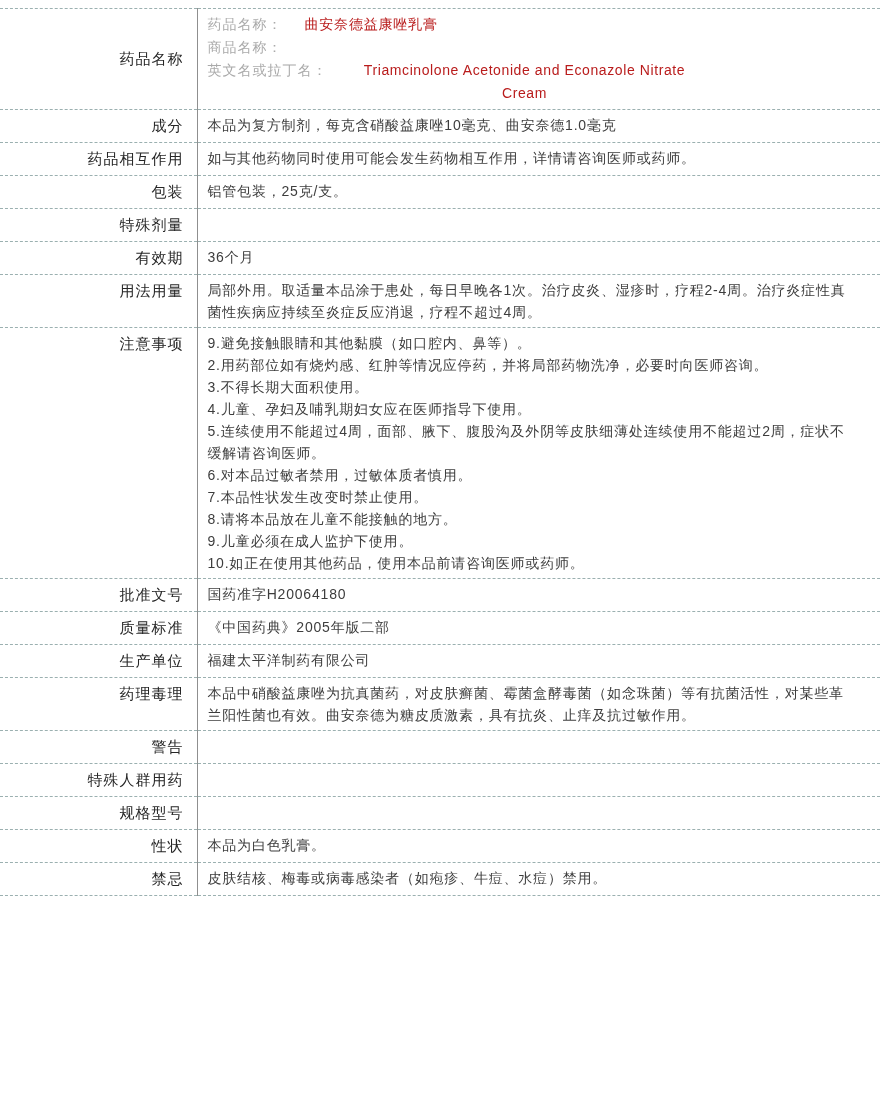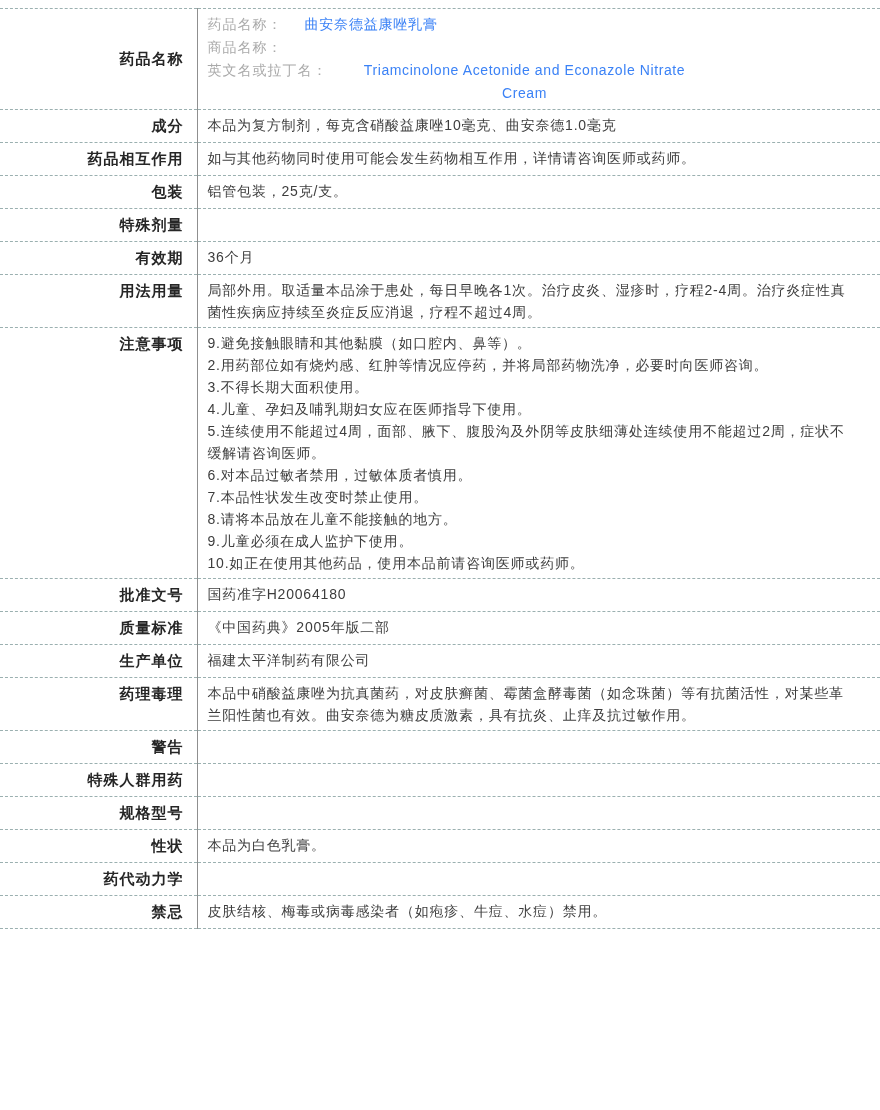--- a/index.html
+++ b/index.html
@@ -25,21 +25,21 @@
   table.drug-table tr {
     border-top: 1px dashed #9bb0b0;
   }
   td.label-cell {
     width: 197px;
     border-right: 1px solid #8f8f8f;
     vertical-align: top;
     text-align: right;
     padding: 5px 13px 5px 15px;
     font-size: 15px;
-    font-weight: bold;
+    font-weight: normal;
     color: #262626;
     line-height: 22px;
     letter-spacing: 1px;
   }
   td.label-cell.middle {
     vertical-align: middle;
   }
   td.value-cell {
     vertical-align: top;
     padding: 4px 30px 4px 10px;
@@ -55,21 +55,21 @@
     align-items: flex-start;
     gap: 12px;
   }
   .subfield-label {
     color: #aaaaaa;
     white-space: nowrap;
     margin-right: 10px;
     letter-spacing: 1px;
   }
   .subfield-value {
-    color: #3b82f6;
+    color: #b91c1c;
   }
   .subfield-value.en {
     letter-spacing: 0.6px;
     max-width: 350px;
     text-align: center;
   }
   .note-line {
     line-height: 22px;
   }
 </style>
@@ -161,22 +161,18 @@
         </tr>
         <tr>
           <td class="label-cell">规格型号</td>
           <td class="value-cell"></td>
         </tr>
         <tr>
           <td class="label-cell">性状</td>
           <td class="value-cell">本品为白色乳膏。</td>
         </tr>
         <tr>
-          <td class="label-cell">药代动力学</td>
-          <td class="value-cell"></td>
-        </tr>
-        <tr>
           <td class="label-cell">禁忌</td>
           <td class="value-cell">皮肤结核、梅毒或病毒感染者（如疱疹、牛痘、水痘）禁用。</td>
         </tr>
       </tbody>
   </table>
 </div>
 
 </body></html>

